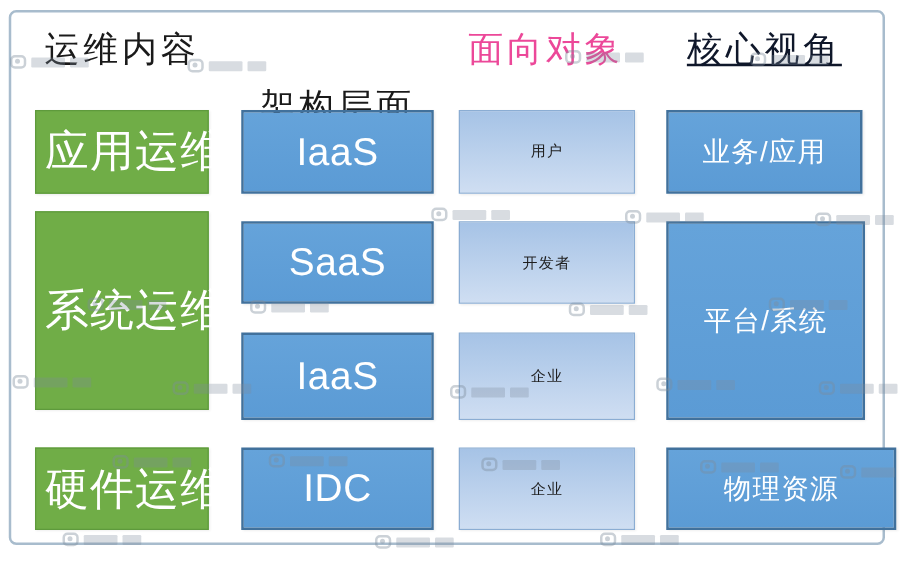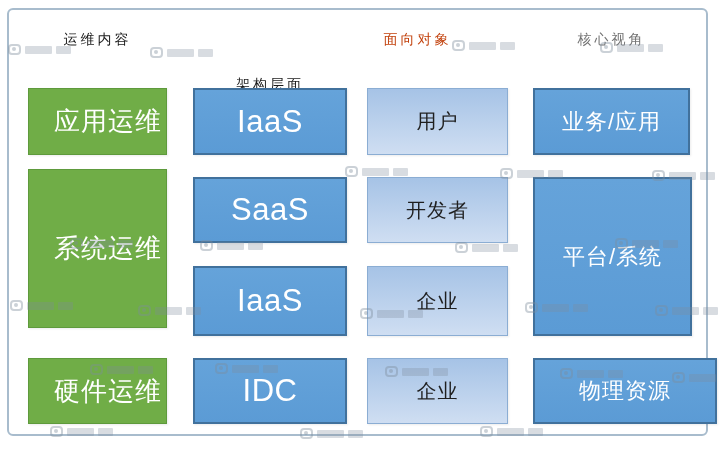--- a/index.html
+++ b/index.html
@@ -15,35 +15,35 @@
     left:7px;top:8px;width:701px;height:428px;
     border:2px solid #a8bccd;
     border-radius:6px;
     box-sizing:border-box;
     pointer-events:none;
   }
   .col-header{
     position:absolute;
     top:26px;height:28px;
     display:flex;align-items:center;justify-content:center;
-    font-size:14px;
+    font-size:28px;
     letter-spacing:3px;
     white-space:nowrap;
   }
   .box{
     position:absolute;
     box-sizing:border-box;
     display:flex;align-items:center;justify-content:center;
     white-space:nowrap;
     box-shadow:1px 1px 2px rgba(0,0,0,0.08);
   }
-  .box-green{font-size:26px;letter-spacing:1px;padding-left:21px;}
+  .box-green{font-size:35px;letter-spacing:1px;padding-left:21px;}
   .box-blue{font-size:22px;letter-spacing:1px;}
   .box-blue.latin{font-size:31px;letter-spacing:0.5px;}
-  .box-lightblue{font-size:20px;letter-spacing:1px;}
+  .box-lightblue{font-size:12px;letter-spacing:1px;}
   
   .wm{
     position:absolute;
     display:flex;align-items:center;gap:4px;
     pointer-events:none;
     z-index:50;
   }
   .wm-icon{
     width:13px;height:11px;
     border:2px solid rgba(125,140,155,0.40);
@@ -65,22 +65,22 @@
   .wm-bar.short{width:15px;}
 </style>
 </head>
 <body>
 
 <div class="canvas">
   <div class="frame"></div>
   <div id="headers">
       <div class="col-header" style="left: 28px; width: 139px; color: rgb(26, 26, 26);">运维内容</div>
       <div class="col-header" style="left: 193px; width: 154px; color: rgb(26, 26, 26); margin-top: 45px;">架构层面</div>
-      <div class="col-header" style="left: 347px; width: 141px; color: #c2410c;">面向对象</div>
-      <div class="col-header" style="left: 533px; width: 157px; color: #737373;">核心视角</div>
+      <div class="col-header" style="left: 366px; width: 141px; color: #ec4899;">面向对象</div>
+      <div class="col-header" style="left: 533px; width: 157px; color: #0f172a; text-decoration: underline;">核心视角</div>
     </div>
   <div id="boxes">
       <div class="box box-green" style="left: 28px; width: 139px; top: 88px; height: 67px; background: rgb(112, 173, 71); border: 1px solid rgb(94, 154, 60); color: rgb(255, 255, 255);">应用运维</div>
       <div class="box box-green" style="left: 28px; width: 139px; top: 169px; height: 159px; background: rgb(112, 173, 71); border: 1px solid rgb(94, 154, 60); color: rgb(255, 255, 255);">系统运维</div>
       <div class="box box-green" style="left: 28px; width: 139px; top: 358px; height: 66px; background: rgb(112, 173, 71); border: 1px solid rgb(94, 154, 60); color: rgb(255, 255, 255);">硬件运维</div>
       <div class="box box-blue latin" style="left: 193px; width: 154px; top: 88px; height: 67px; background: linear-gradient(rgb(101, 163, 218), rgb(91, 155, 213)); border: 2px solid rgb(65, 113, 156); color: rgb(255, 255, 255);">IaaS</div>
       <div class="box box-blue latin" style="left: 193px; width: 154px; top: 177px; height: 66px; background: linear-gradient(rgb(101, 163, 218), rgb(91, 155, 213)); border: 2px solid rgb(65, 113, 156); color: rgb(255, 255, 255);">SaaS</div>
       <div class="box box-blue latin" style="left: 193px; width: 154px; top: 266px; height: 70px; background: linear-gradient(rgb(101, 163, 218), rgb(91, 155, 213)); border: 2px solid rgb(65, 113, 156); color: rgb(255, 255, 255);">IaaS</div>
       <div class="box box-blue latin" style="left: 193px; width: 154px; top: 358px; height: 66px; background: linear-gradient(rgb(101, 163, 218), rgb(91, 155, 213)); border: 2px solid rgb(65, 113, 156); color: rgb(255, 255, 255);">IDC</div>
       <div class="box box-lightblue" style="left: 367px; width: 141px; top: 88px; height: 67px; background: linear-gradient(rgb(166, 195, 230), rgb(207, 222, 242)); border: 1px solid rgb(139, 173, 211); color: rgb(31, 31, 31);">用户</div>

